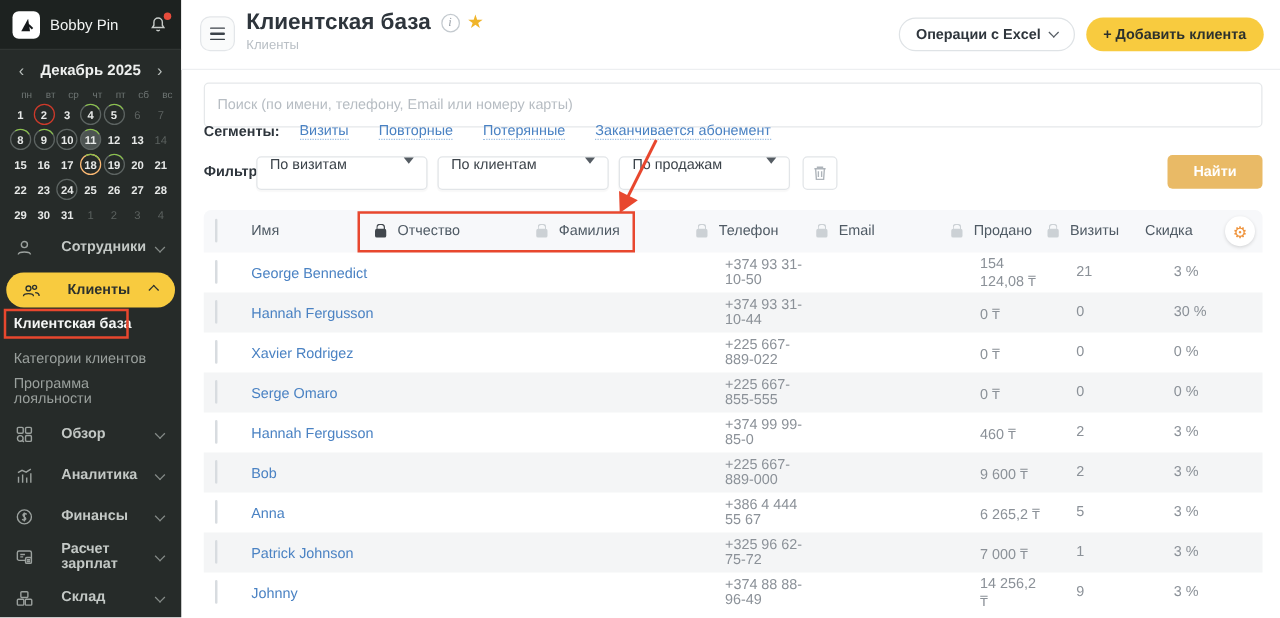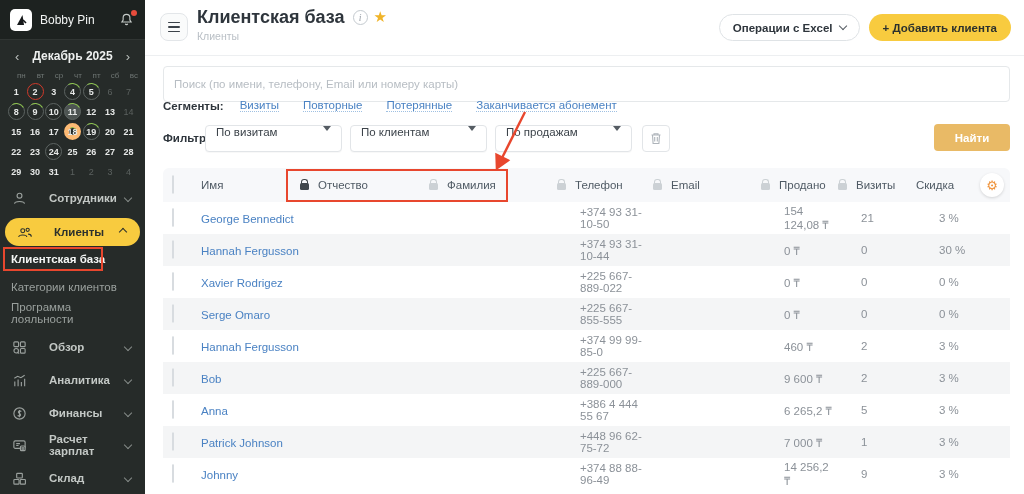--- a/index.html
+++ b/index.html
@@ -20,21 +20,21 @@
   .cal-title { color:#eef0ef; font-size:12px; font-weight:bold; }
   .cal-nav { color:#b9bfbc; font-size:13px; cursor:pointer; line-height:1; }
   .cal-week, .cal-grid { display:grid; grid-template-columns:repeat(7,1fr); }
   .cal-week { margin-top:4px; }
   .cal-week span { text-align:right; font-size:8px; color:#6e7573; height:12px; line-height:12px; }
   .cal-grid { row-gap:1px; }
   .day { position:relative; width:17px; height:17px; margin:1px auto; border-radius:50%; font-size:9px; color:#e7e9e8; display:flex; align-items:center; justify-content:center; font-weight:bold; }
   .day.dim { color:#5b615f; font-weight:normal; }
   .day.ring { border:1px solid #5d6462; }
   .day.red { border:1px solid #cf3a2b; }
-  .day.yellow { border:5px solid #fdba74; }
+  .day.yellow { border:1px solid #fdba74; }
   .day.today { background:#4d5452; }
   .day.arc::after { content:''; position:absolute; inset:-1px; border-radius:50%; border:1.5px solid transparent; border-top-color:#8bc34a; transform:rotate(14deg); }
 
   .mi { position:absolute; left:0; right:0; height:28px; display:flex; align-items:center; padding:0 11px; font-size:11.5px; color:#c3c8c5; font-weight:bold; cursor:pointer; }
   .mi .mi-ic { width:17px; height:17px; margin-right:9px; display:flex; align-items:center; justify-content:center; color:#9ba19e; }
   .mi .lbl { flex:1;margin-left:12px; }
   .chev { width:6px; height:6px; border-right:1.5px solid #858b88; border-bottom:1.5px solid #858b88; transform:rotate(45deg); margin-right:3px; }
   .chev.up { transform:rotate(-135deg); border-color:#2c312d; }
   .mi.pill { left:5px; right:5px; background:#f8cb3f; border-radius:14px; color:#2c312d; }
   .mi.pill .mi-ic { color:#2c312d; }
@@ -434,21 +434,21 @@
           <div class="cellv">6 265,2 ₸</div>
           <div class="cellv">5</div>
           <div class="cellv">3 %</div>
           <div></div>
         </div>
         <div class="trow alt">
           <div><span class="cb"></span></div>
           <div><span class="name-link">Patrick Johnson</span></div>
           <div class="cellv"></div>
           <div class="cellv"></div>
-          <div class="cellv">+448 96 62-75-72</div>
+          <div class="cellv">+325 96 62-75-72</div>
           <div class="cellv"></div>
           <div class="cellv">7 000 ₸</div>
           <div class="cellv">1</div>
           <div class="cellv">3 %</div>
           <div></div>
         </div>
         <div class="trow">
           <div><span class="cb"></span></div>
           <div><span class="name-link">Johnny</span></div>
           <div class="cellv"></div>

